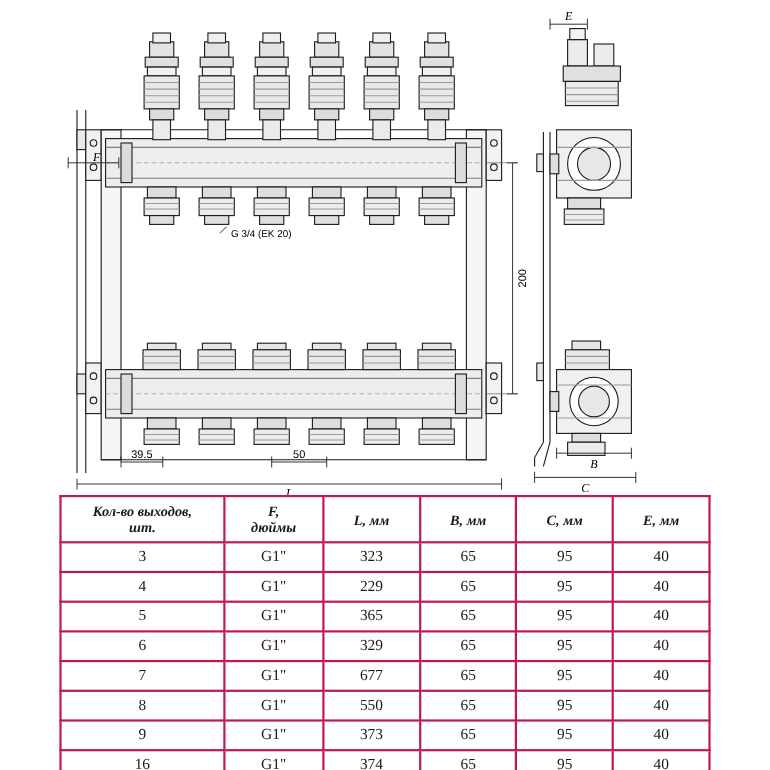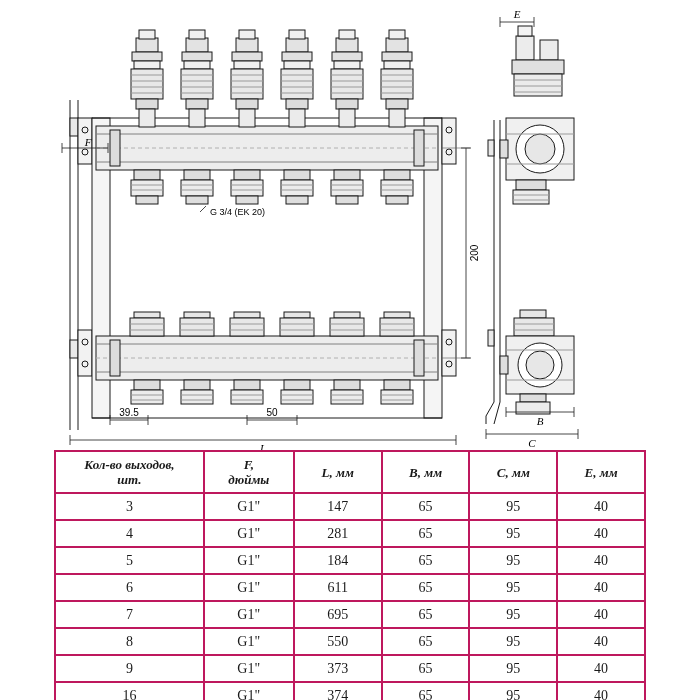--- a/index.html
+++ b/index.html
@@ -356,53 +356,53 @@
         <th class="col-c">L, мм</th>
         <th class="col-d">B, мм</th>
         <th class="col-e">C, мм</th>
         <th class="col-f">E, мм</th>
       </tr>
     </thead>
     <tbody>
       <tr>
         <td>3</td>
         <td>G1"</td>
-        <td>147</td>
+        <td>323</td>
         <td>65</td>
         <td>95</td>
         <td>40</td>
       </tr>
       <tr>
         <td>4</td>
         <td>G1"</td>
-        <td>281</td>
+        <td>229</td>
         <td>65</td>
         <td>95</td>
         <td>40</td>
       </tr>
       <tr>
         <td>5</td>
         <td>G1"</td>
-        <td>184</td>
+        <td>365</td>
         <td>65</td>
         <td>95</td>
         <td>40</td>
       </tr>
       <tr>
         <td>6</td>
         <td>G1"</td>
-        <td>611</td>
+        <td>329</td>
         <td>65</td>
         <td>95</td>
         <td>40</td>
       </tr>
       <tr>
         <td>7</td>
         <td>G1"</td>
-        <td>695</td>
+        <td>677</td>
         <td>65</td>
         <td>95</td>
         <td>40</td>
       </tr>
       <tr>
         <td>8</td>
         <td>G1"</td>
         <td>550</td>
         <td>65</td>
         <td>95</td>

